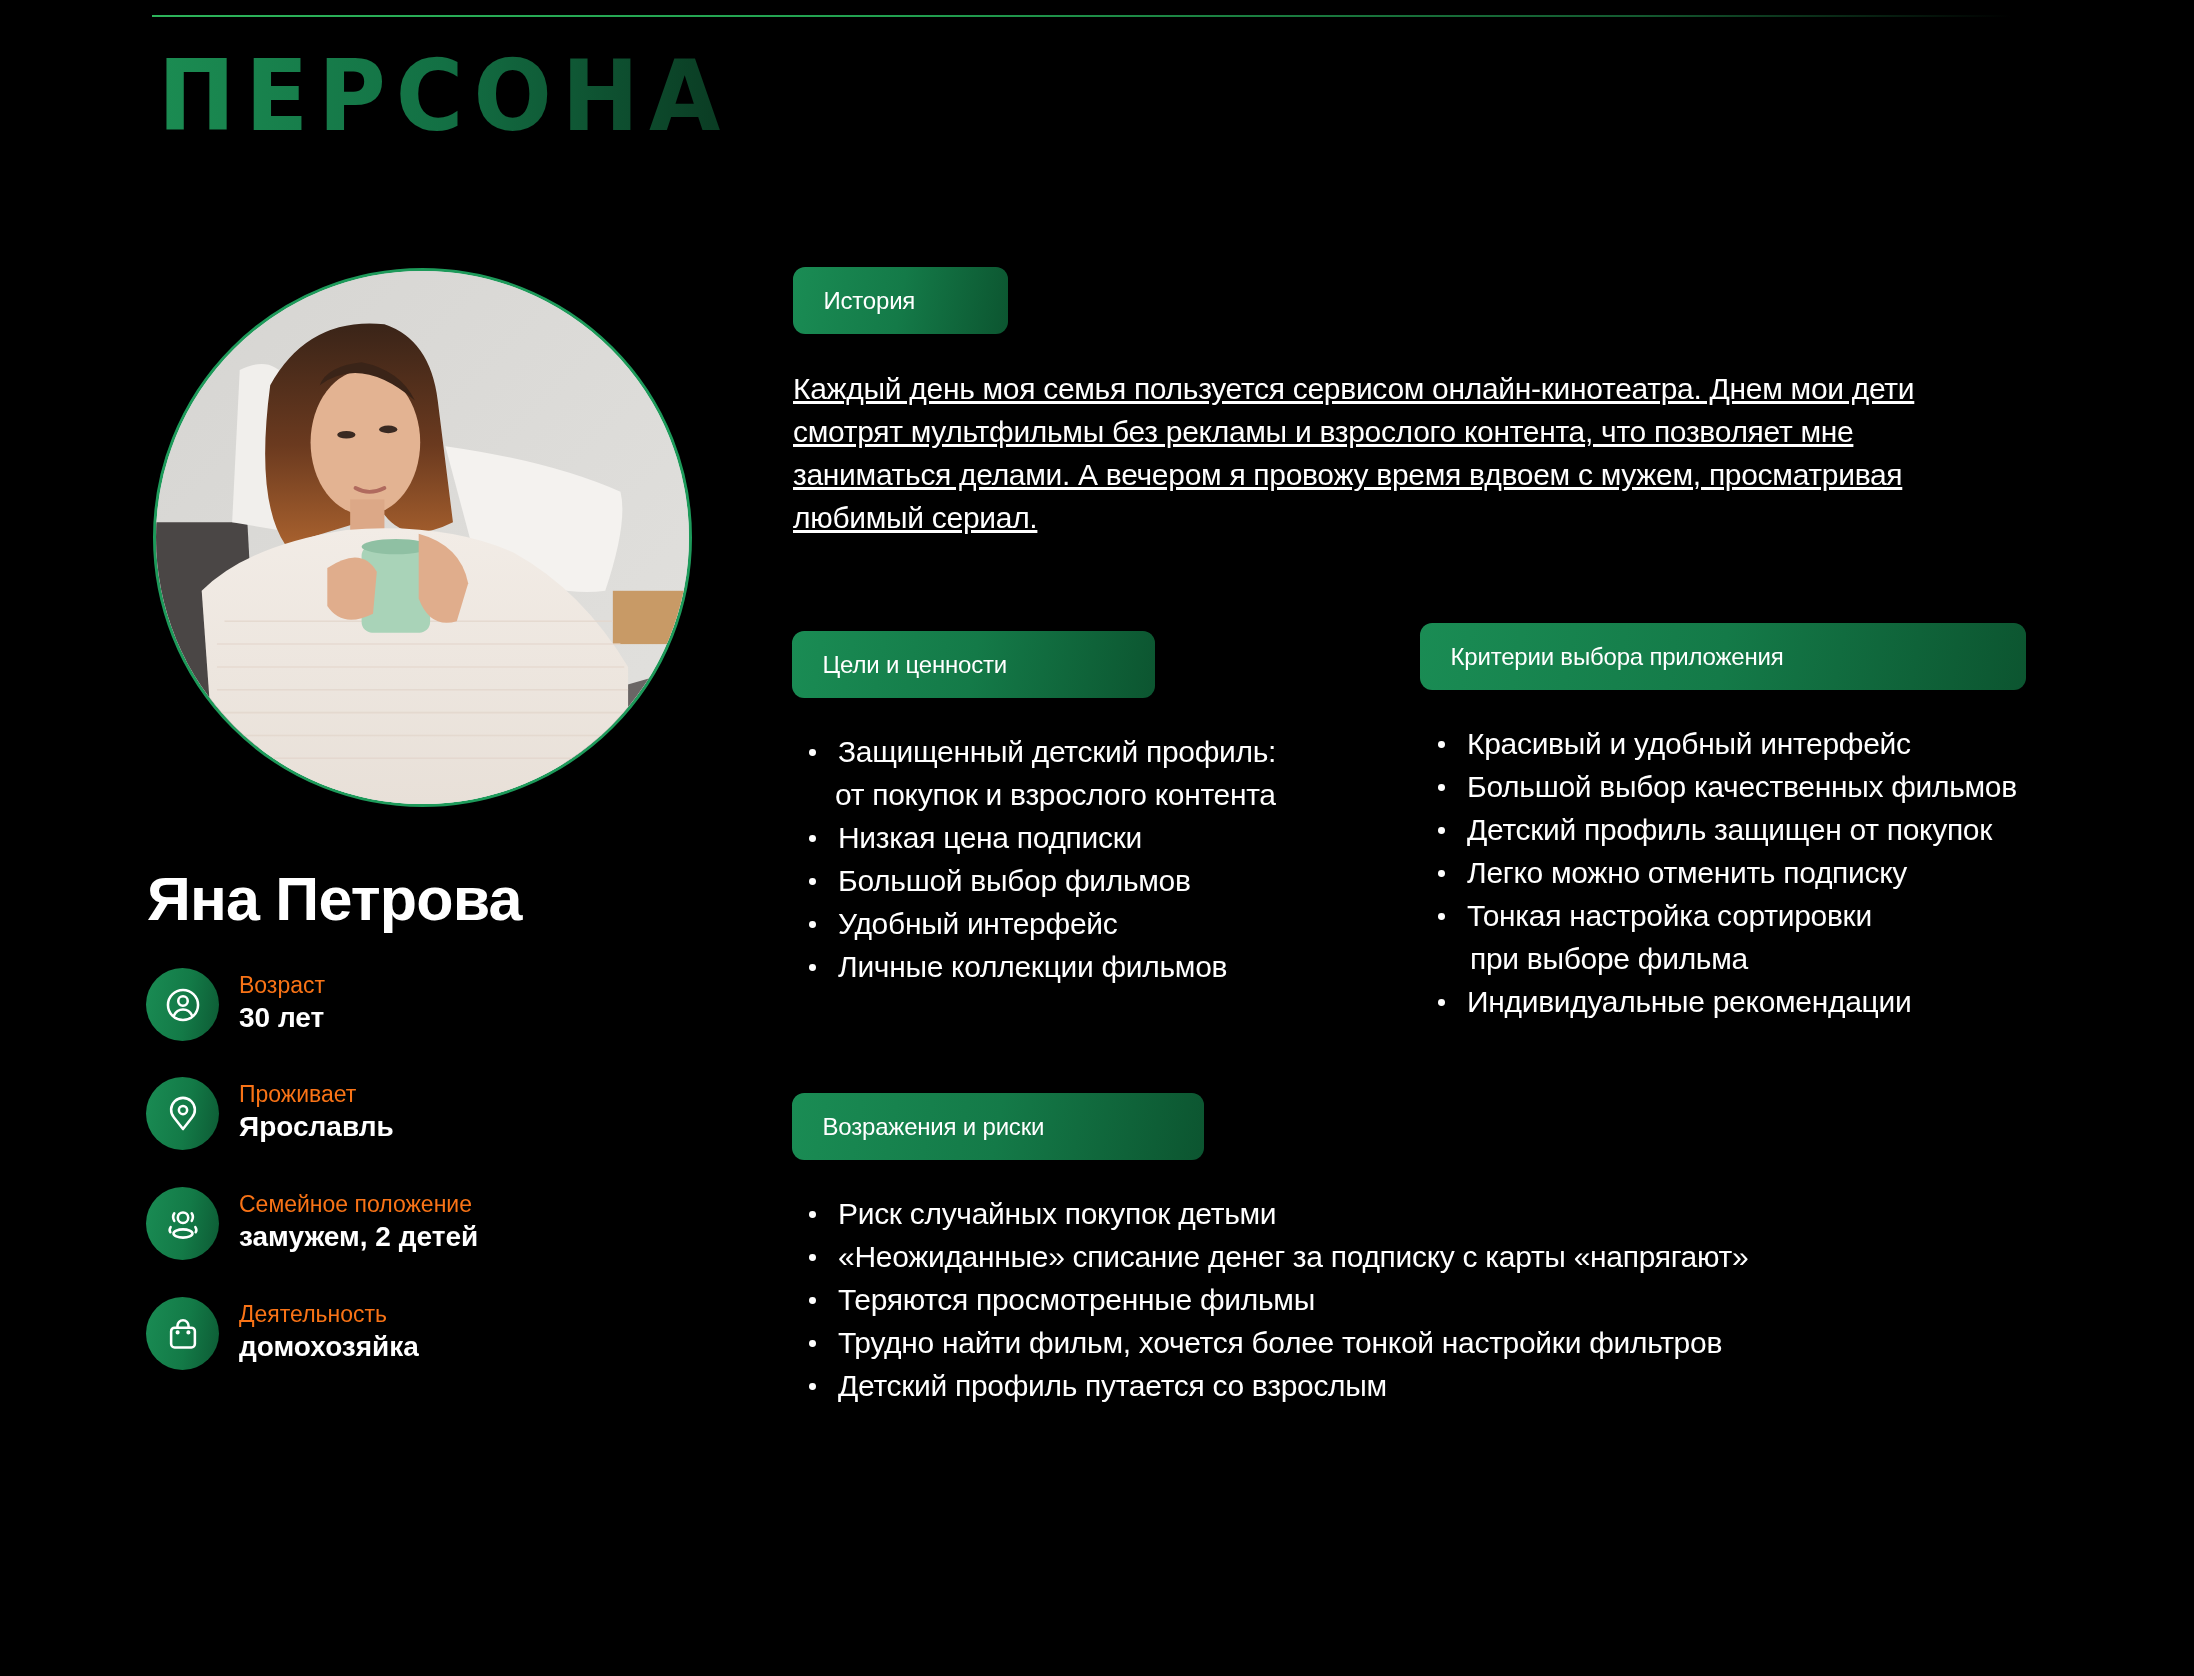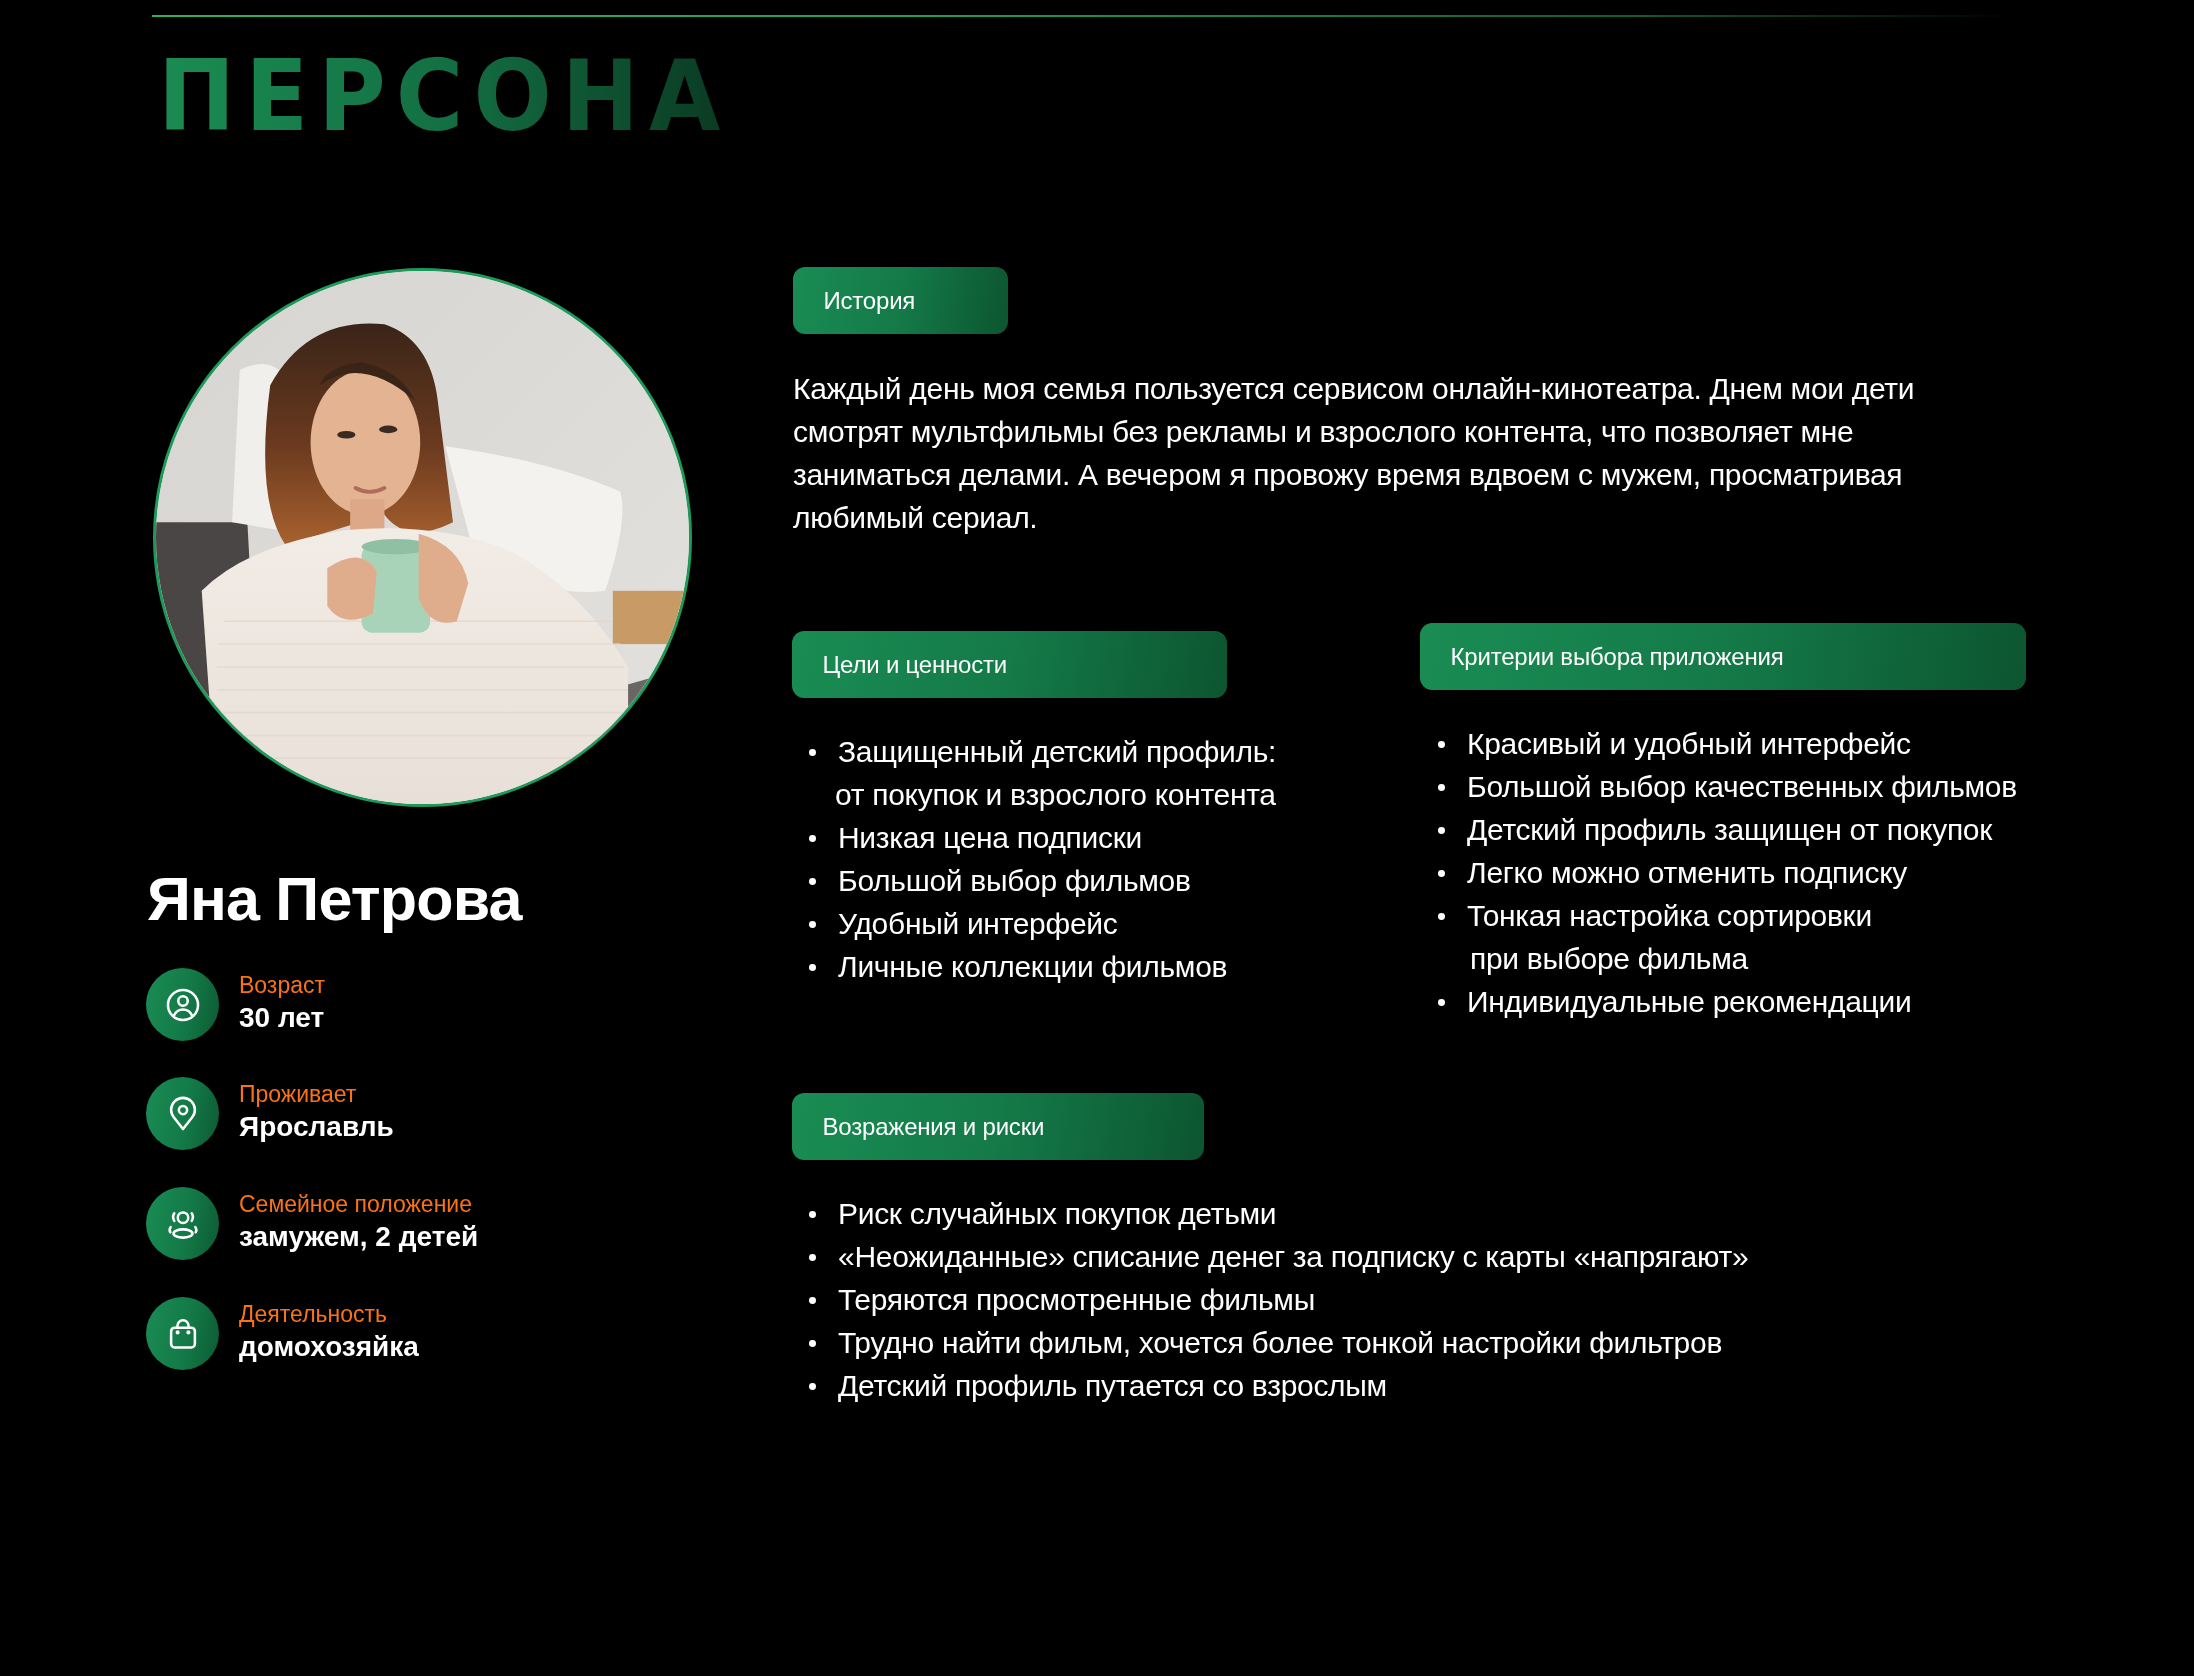--- a/index.html
+++ b/index.html
@@ -44,21 +44,21 @@
   .pill {
     height: 67px; border-radius: 12.2px; box-sizing: border-box; padding: 0 30.5px;
     background: linear-gradient(100deg, #1a8c54 0%, #147a48 50%, #0c5530 100%);
     display: flex; align-items: center; font-size: 24px; font-weight: 400; color: #fff; white-space: nowrap;
     letter-spacing: -0.2px;
   }
   .story {
     left: 793px; top: 367px; width: 1234px; font-size: 30px; line-height: 43px; color: #fff; margin: 0;
     letter-spacing: -0.3px;
   }
-  .story span { display: block; white-space: nowrap; }
+  .story span { display: block; white-space: nowrap; text-decoration: underline; }
   ul.blist { list-style: none; margin: 0; padding: 0; font-size: 30px; line-height: 43px; letter-spacing: -0.3px; }
   ul.blist li { position: relative; padding-left: 46px; white-space: nowrap; }
   ul.blist li::before {
     content: ""; position: absolute; left: 17px; top: 19px; width: 6.9px; height: 6.9px; border-radius: 50%; background: #fff;
   }
   ul.blist li .cont { display: block; margin-left: -3px; }
 </style>
 </head>
 <body>
 
@@ -178,21 +178,21 @@
 <div class="abs pill" style="left:793px; top:267px; width:215px;">
   <span>История</span>
 </div>
 <p class="abs story">
   <span>Каждый день моя семья пользуется сервисом онлайн-кинотеатра. Днем мои дети</span>
   <span>смотрят мультфильмы без рекламы и взрослого контента, что позволяет мне</span>
   <span>заниматься делами. А вечером я провожу время вдвоем с мужем, просматривая</span>
   <span>любимый сериал.</span>
 </p>
 
-<div class="abs pill" style="left:792px; top:631px; width:435px;text-align:center;">
+<div class="abs pill" style="left:792px; top:631px; width:363px;text-align:center;">
   <span>Цели и ценности</span>
 </div>
 <ul class="abs blist" style="left:792px; top:730px;">
   <li>
     <span>Защищенный детский профиль:</span>
     <span class="cont">от покупок и взрослого контента</span>
   </li>
   <li><span>Низкая цена подписки</span></li>
   <li><span>Большой выбор фильмов</span></li>
   <li><span>Удобный интерфейс</span></li>

